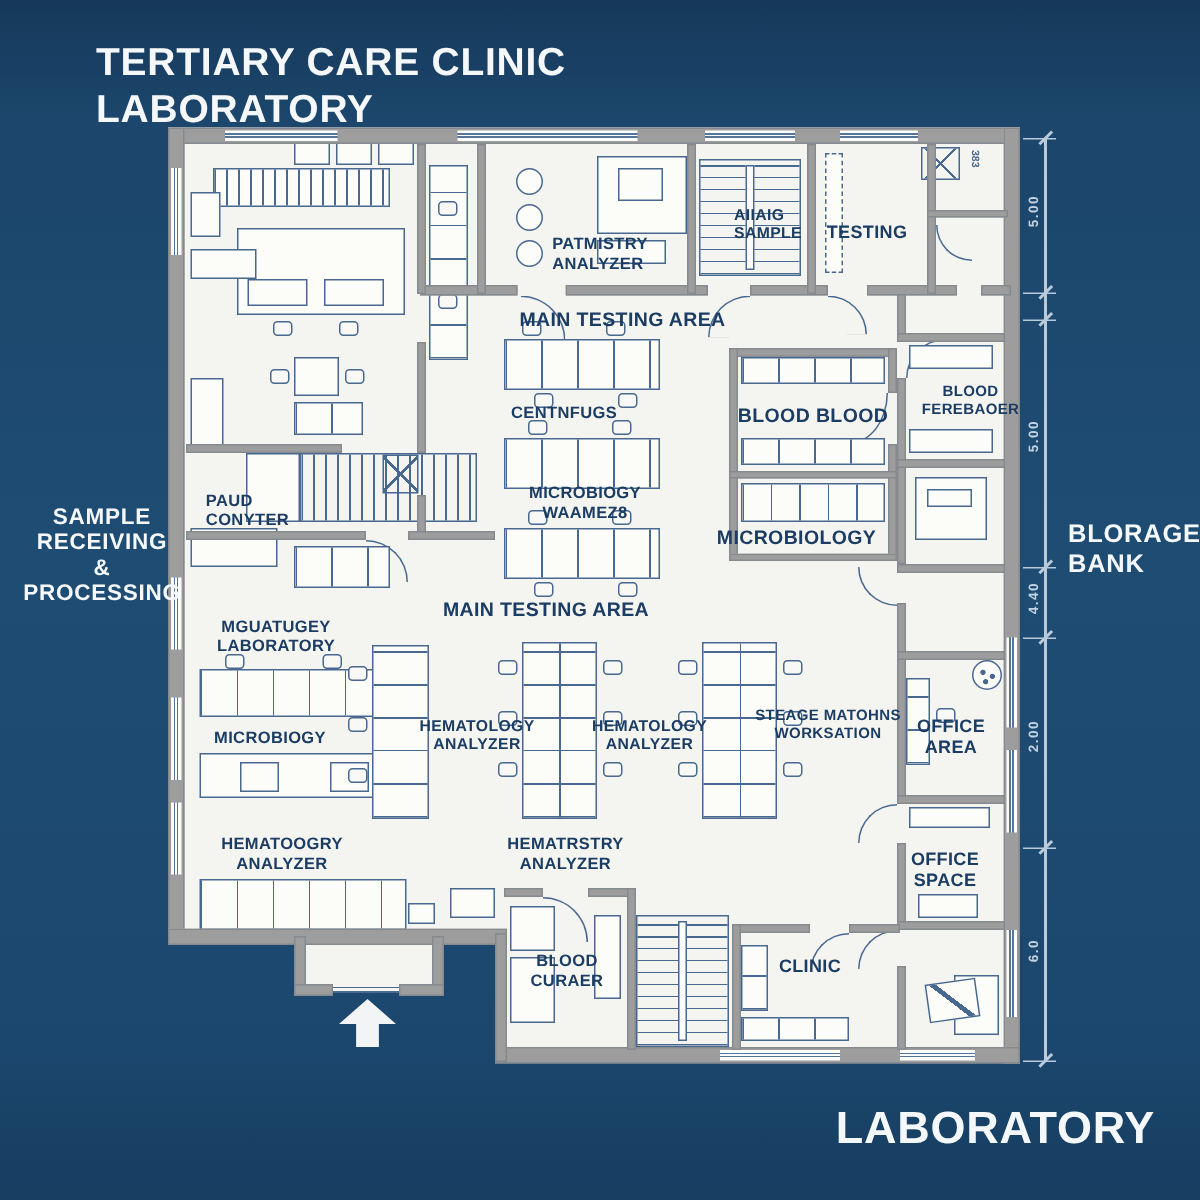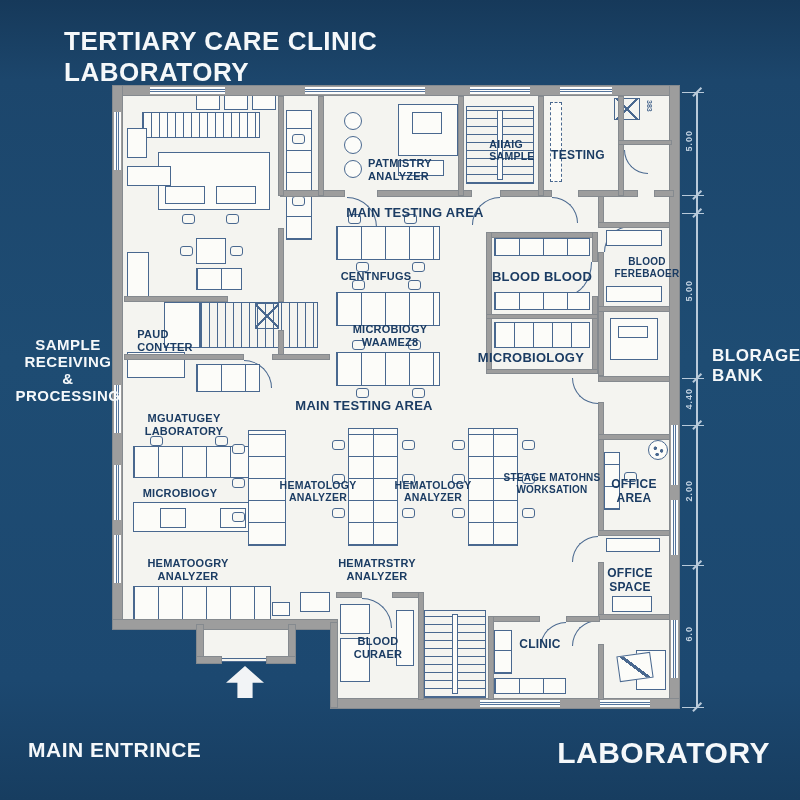--- a/index.html
+++ b/index.html
@@ -49,21 +49,20 @@
 </head>
 <body>
 
 <div class="stage">
 
   <div class="outer-txt" style="left:64px;top:26px;font-size:26px;line-height:1.2"><span>TERTIARY CARE CLINIC</span><br><span>LABORATORY</span></div>
   <div class="outer-txt" style="left:8px;top:336px;width:120px;text-align:center;font-size:15px">SAMPLE RECEIVING
 &amp; PROCESSING</div>
   <div class="outer-txt" style="left:712px;top:346px;font-size:17px">BLORAGE
 BANK</div>
-  <div class="outer-txt" style="left:28px;top:738px;font-size:21px">MAIN ENTRINCE</div>
   <div class="outer-txt" style="right:30px;top:736px;font-size:30px">LABORATORY</div>
 
   <div class="fl" style="left:112px;top:85px;width:568px;height:540px"></div>
   <div class="fl" style="left:330px;top:615px;width:350px;height:90px"></div>
   <div class="fl" style="left:198px;top:620px;width:96px;height:42px"></div>
 
   <div class="w" style="left:112px;top:85px;width:568px;height:11px"></div>
   <div class="w" style="left:112px;top:85px;width:11px;height:545px"></div>
   <div class="w" style="left:669px;top:85px;width:11px;height:624px"></div>
   <div class="w" style="left:112px;top:619px;width:226px;height:11px"></div>

